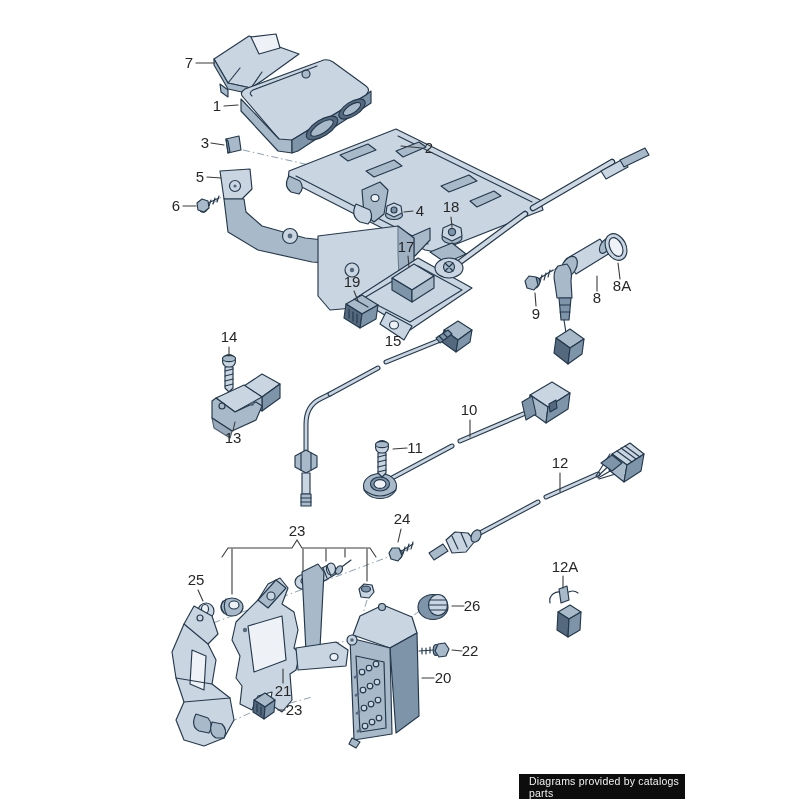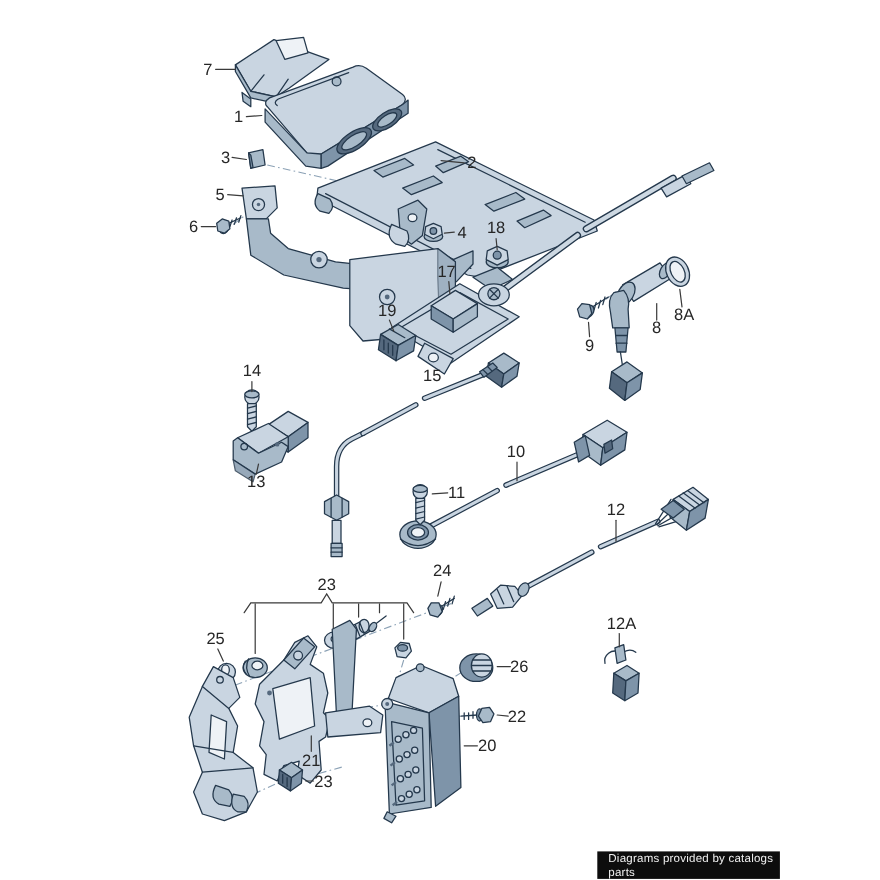--- a/index.html
+++ b/index.html
@@ -14,21 +14,21 @@
   .ld{stroke:#3a3a3a;stroke-width:1.1;fill:none;stroke-linecap:round;}
   .dd{stroke:#8ba1b5;stroke-width:1;fill:none;stroke-dasharray:7 3 1.5 3;}
   
   .cbo{stroke:#24384c;stroke-width:5;fill:none;stroke-linecap:round;}
   .cbi{stroke:#c9d5e1;stroke-width:2.8;fill:none;stroke-linecap:round;}
   .rdo{stroke:#24384c;stroke-width:6.5;fill:none;stroke-linecap:round;}
   .rdi{stroke:#cdd8e2;stroke-width:4;fill:none;stroke-linecap:round;}
   text.callout{font-family:"Liberation Sans",sans-serif;font-size:15px;fill:#262626;}
   #badge{position:absolute;left:519px;top:774px;width:166px;height:25px;background:#0d0d0d;
          color:#f0f0f0;font-size:10.5px;display:flex;align-items:center;padding-left:10px;
-         box-sizing:border-box;letter-spacing:.2px;margin-left:24px;}
+         box-sizing:border-box;letter-spacing:.2px;}
 </style>
 </head>
 <body>
 
 <div id="stage">
 <svg width="800" height="800" viewBox="0 0 800 800">
 
   <g>
     <line class="dd" x1="243" y1="150" x2="340" y2="172"></line>
     <line class="dd" x1="212" y1="204" x2="228" y2="192"></line>

